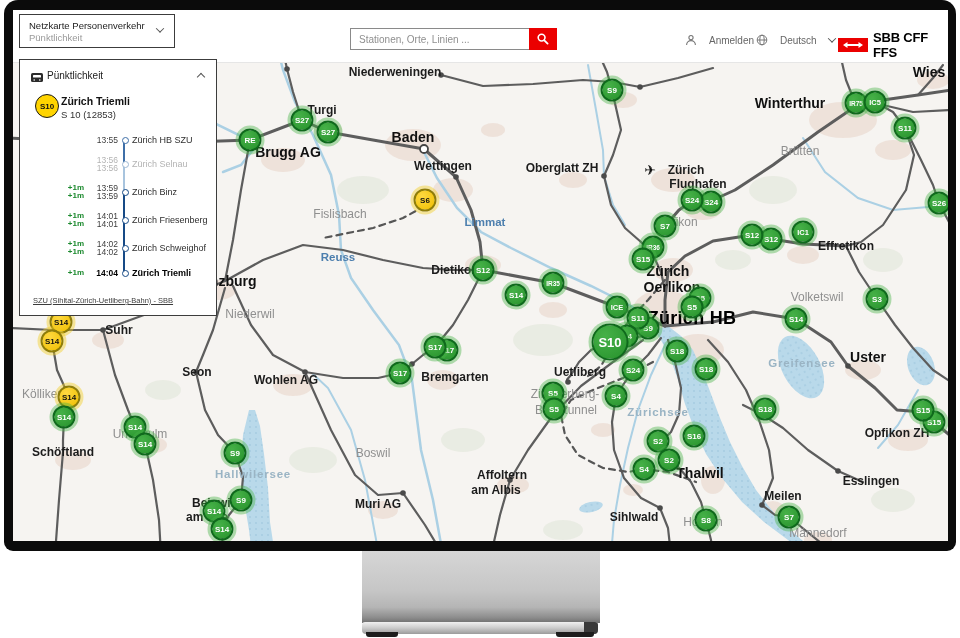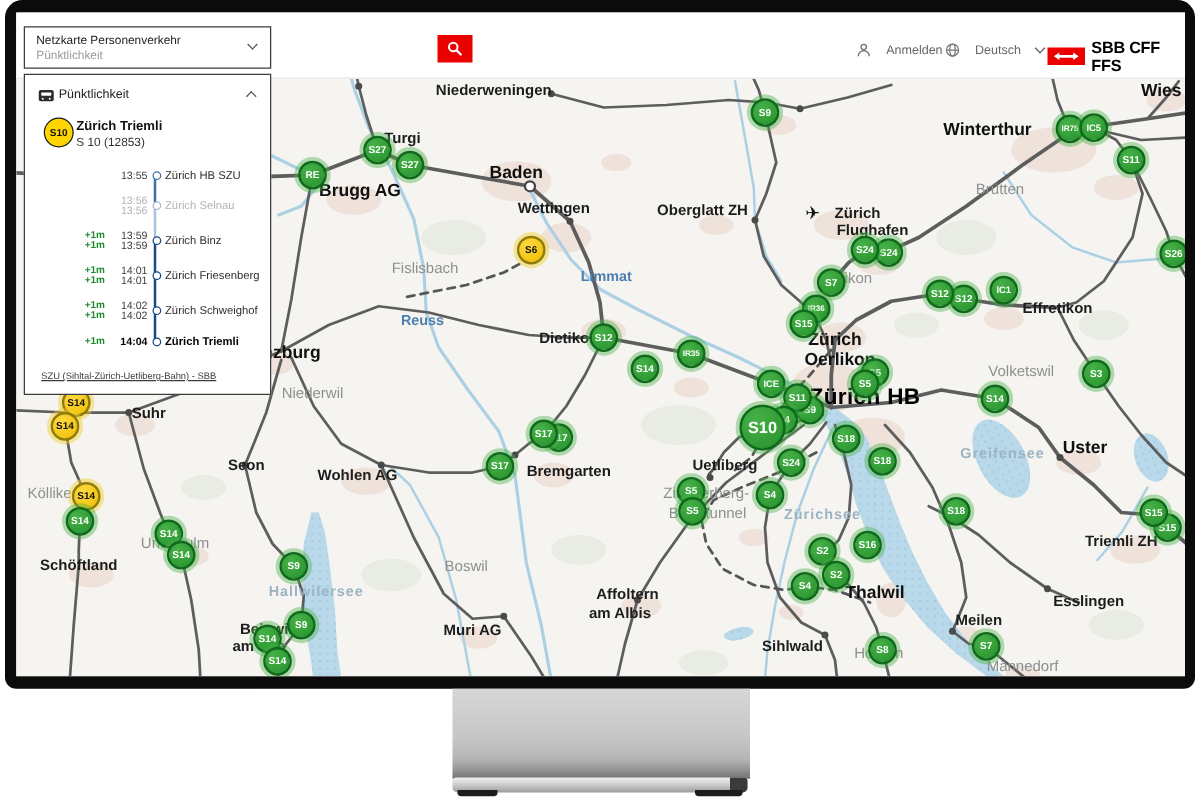--- a/index.html
+++ b/index.html
@@ -47,21 +47,21 @@
   .searchbtn{width:28px;height:22px;background:#EB0000;border:none;display:flex;align-items:center;
           justify-content:center;cursor:pointer;}
   .hitem{position:absolute;top:24px;display:flex;align-items:center;gap:12px;font-size:10px;color:#666;cursor:pointer;}
   .chev{display:inline-block;width:5px;height:5px;border-right:1.3px solid #555;border-bottom:1.3px solid #555;}
   .chev.down{transform:rotate(45deg) translate(-1px,-1px);}
   .chev.up{transform:rotate(-135deg);}
   .logo{position:absolute;left:825px;top:20px;display:flex;align-items:center;gap:5px;cursor:pointer;}
   .logoflag{width:33px;height:14px;background:#EB0000;display:flex;align-items:center;justify-content:center;}
   .logotext{font-size:13px;font-weight:bold;color:#000;letter-spacing:-.2px;}
   
-  .dropdown{position:absolute;left:6px;top:11px;width:198px;height:34px;background:#fff;
+  .dropdown{position:absolute;left:6px;top:4px;width:156px;height:34px;background:#fff;
             border:1.5px solid #3c3c3c;box-sizing:border-box;z-index:20;cursor:pointer;text-decoration:underline;}
   .dd-title{position:absolute;left:9px;top:5px;font-size:9.5px;color:#222;}
   .dd-sub{position:absolute;left:9px;top:17px;font-size:9.5px;color:#9a9a9a;}
   .dd-chev{position:absolute;right:11px;top:12px;}
   .panel{position:absolute;left:6px;top:49px;width:198px;height:257px;background:#fff;
          border:1.5px solid #3c3c3c;box-sizing:border-box;z-index:20;}
   .p-head-icon{position:absolute;left:10px;top:10px;}
   .p-head-label{position:absolute;left:27px;top:10px;font-size:10px;color:#222;}
   .p-head-chev{position:absolute;right:12px;top:14px;}
   .p-badge{position:absolute;left:15px;top:34px;width:24px;height:24px;border-radius:50%;
@@ -229,21 +229,21 @@
             <span class="maplabel station" style="left: 430px; top: 156px;">Wettingen</span>
             <span class="maplabel station" style="left: 549px; top: 158px;">Oberglatt ZH</span>
             <span class="maplabel station" style="left: 673px; top: 160px;">Zürich</span>
             <span class="maplabel station" style="left: 685px; top: 174px;">Flughafen</span>
             <span class="maplabel station-lg" style="left: 777px; top: 93px;">Winterthur</span>
             <span class="maplabel station-lg" style="left: 916px; top: 62px;">Wies</span>
             <span class="maplabel town" style="left: 787px; top: 141px;">Brütten</span>
             <span class="maplabel station" style="left: 833px; top: 236px;">Effretikon</span>
             <span class="maplabel town" style="left: 804px; top: 287px;">Volketswil</span>
             <span class="maplabel station-lg" style="left: 855px; top: 347px;">Uster</span>
-            <span class="maplabel station" style="left: 884px; top: 423px;">Triemli ZH</span>
+            <span class="maplabel station" style="left: 884px; top: 423px;">Opfikon ZH</span>
             <span class="maplabel station" style="left: 858px; top: 471px;">Esslingen</span>
             <span class="maplabel station" style="left: 770px; top: 486px;">Meilen</span>
             <span class="maplabel town" style="left: 805px; top: 523px;">Männedorf</span>
             <span class="maplabel station-lg" style="left: 655px; top: 261px;">Zürich</span>
             <span class="maplabel station-lg" style="left: 659px; top: 277px;">Oerlikon</span>
             <span class="maplabel city-xl" style="left: 679px; top: 308px;">Zürich HB</span>
             <span class="maplabel town" style="left: 664px; top: 212px;">Opfikon</span>
             <span class="maplabel station" style="left: 442px; top: 260px;">Dietikon</span>
             <span class="maplabel town" style="left: 327px; top: 204px;">Fislisbach</span>
             <span class="maplabel town" style="left: 237px; top: 304px;">Niederwil</span>
@@ -330,20 +330,21 @@
             <div class="badge green" style="left: 776px; top: 507px;">S7</div>
             <div class="badge green" style="left: 752px; top: 399px;">S18</div>
             <div class="badge green" style="left: 921px; top: 412px;">S15</div>
             <div class="badge green" style="left: 910px; top: 400px;">S15</div>
             <div class="badge green large" style="left: 597px; top: 332px;">S10</div>
           </div>
       </div>
 
       <div class="topbar">
         <div class="searchwrap">
+          <input type="text" placeholder="Stationen, Orte, Linien ..." style="">
           <button class="searchbtn">
             <svg width="14" height="14" viewBox="0 0 14 14">
               <circle cx="5.6" cy="5.6" r="3.4" fill="none" stroke="#fff" stroke-width="1.6"></circle>
               <line x1="8.3" y1="8.3" x2="11.6" y2="11.6" stroke="#fff" stroke-width="1.8" stroke-linecap="round"></line>
             </svg>
           </button>
         </div>
         <div class="hitem" style="left:672px;">
           <svg width="12" height="12" viewBox="0 0 12 12">
             <circle cx="6" cy="3.6" r="2.1" fill="none" stroke="#777" stroke-width="1.1"></circle>

